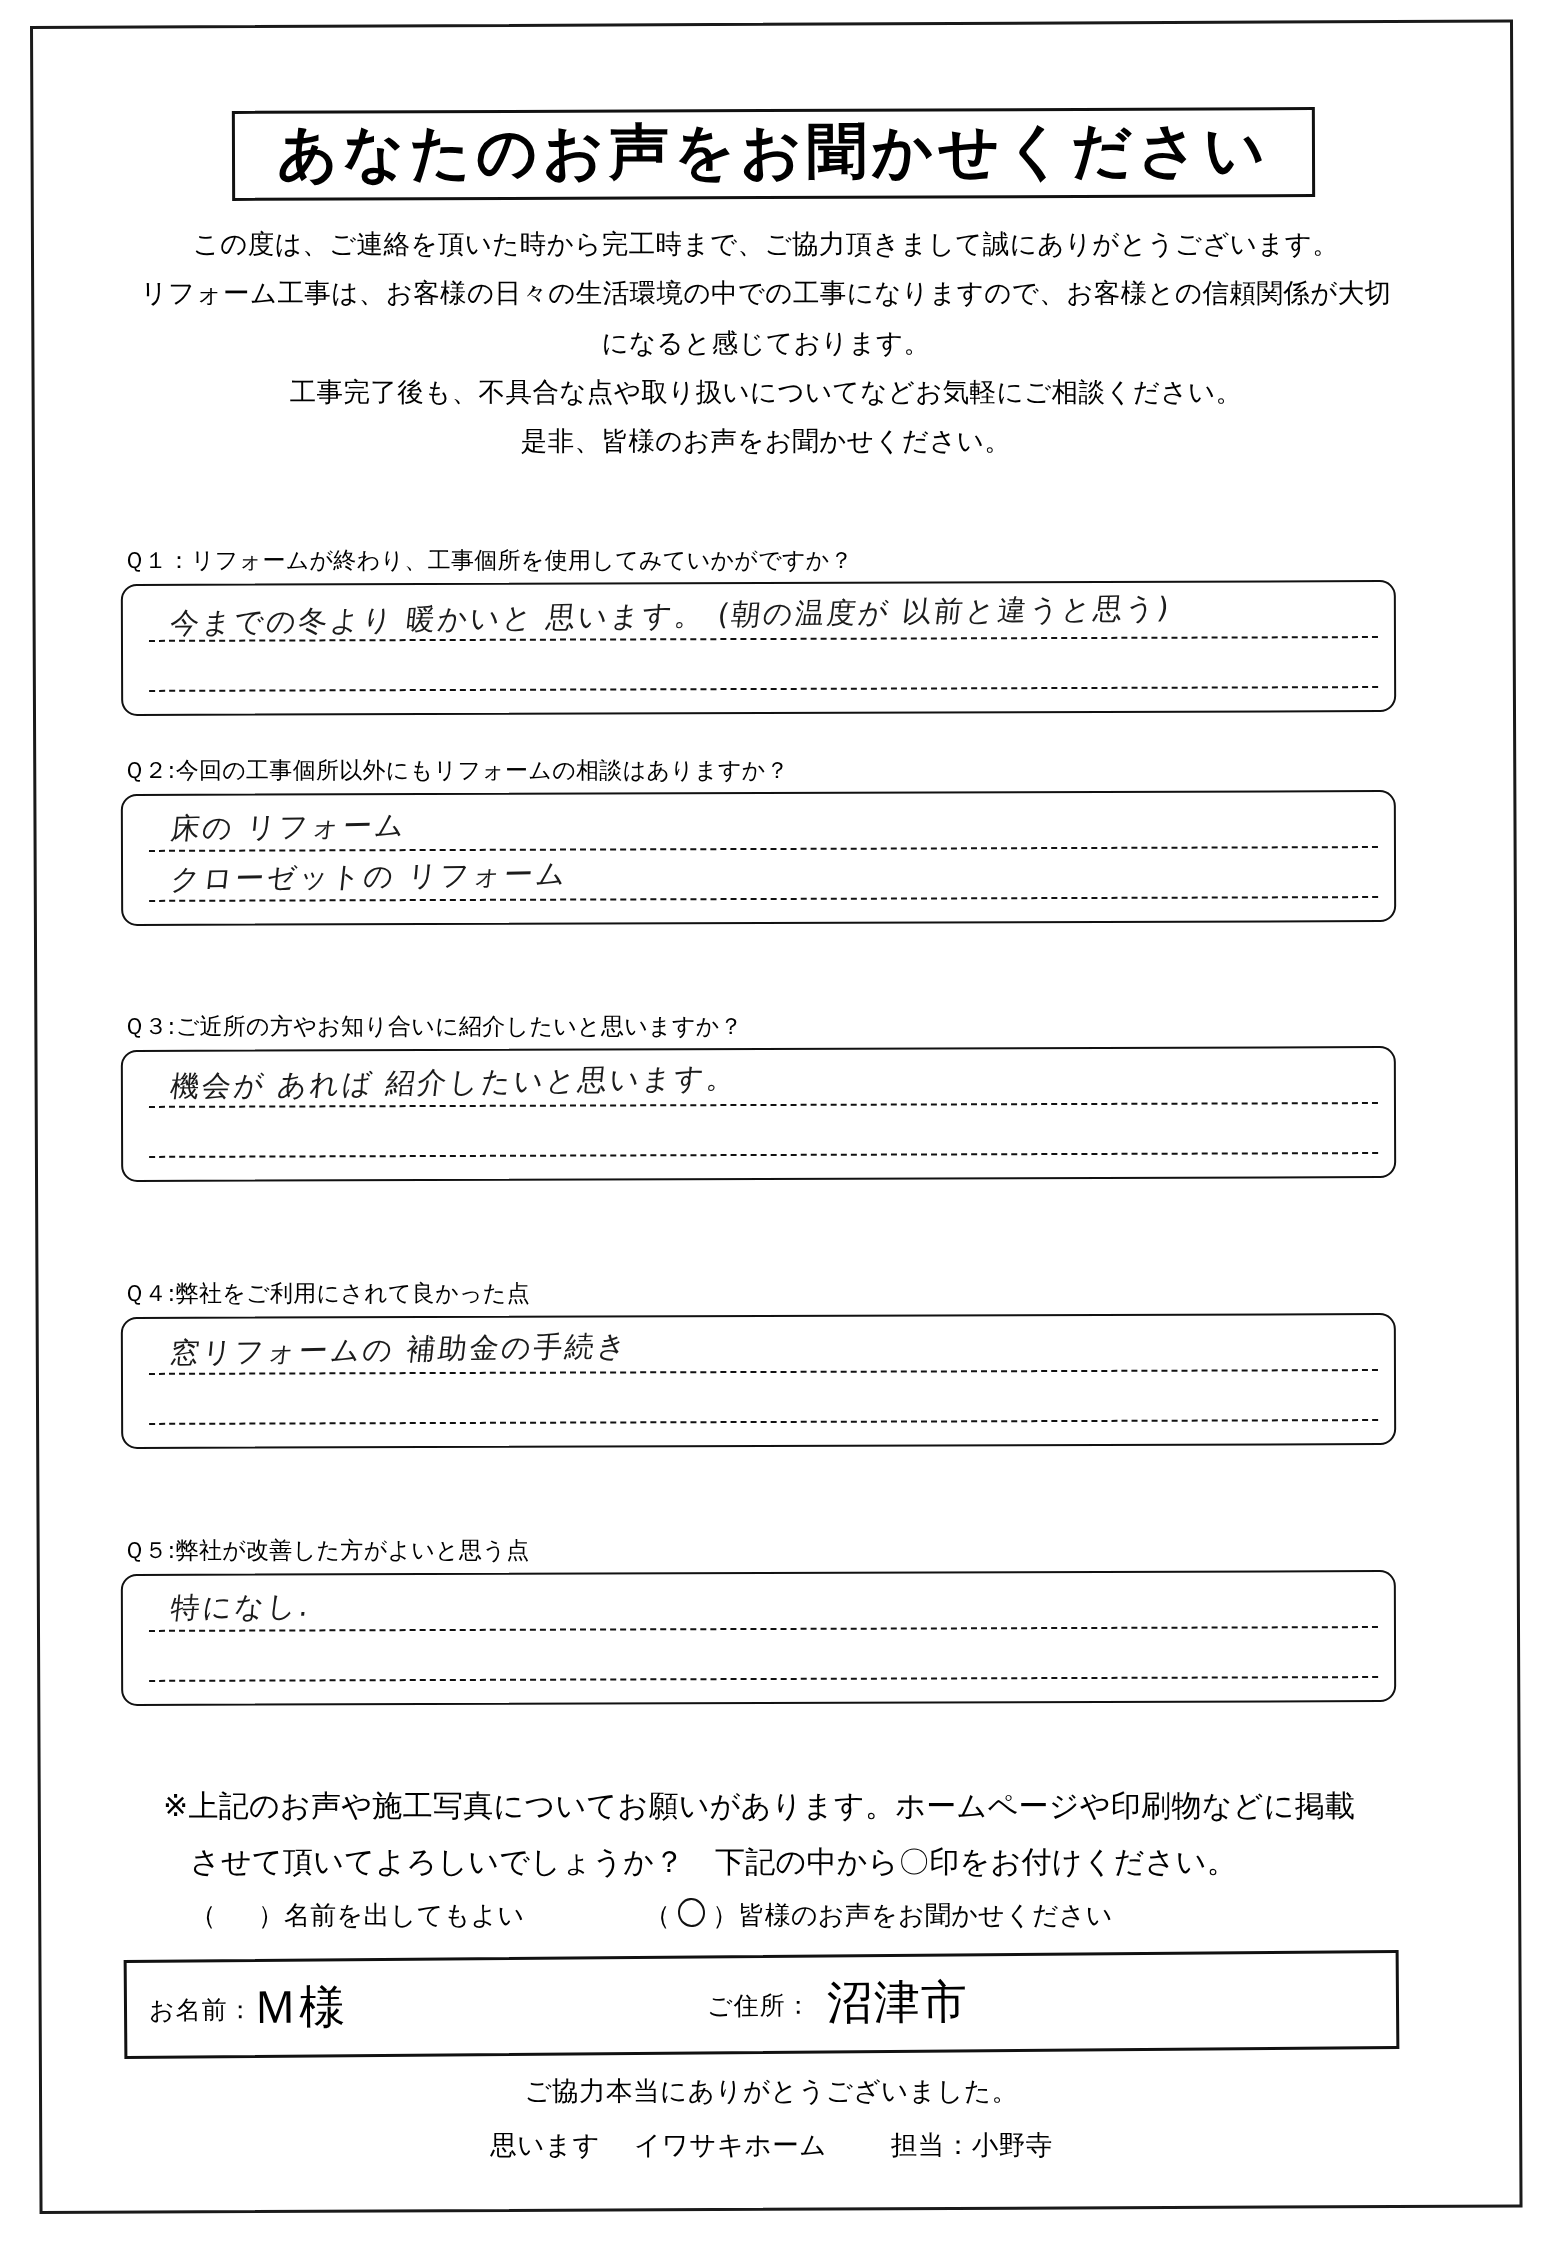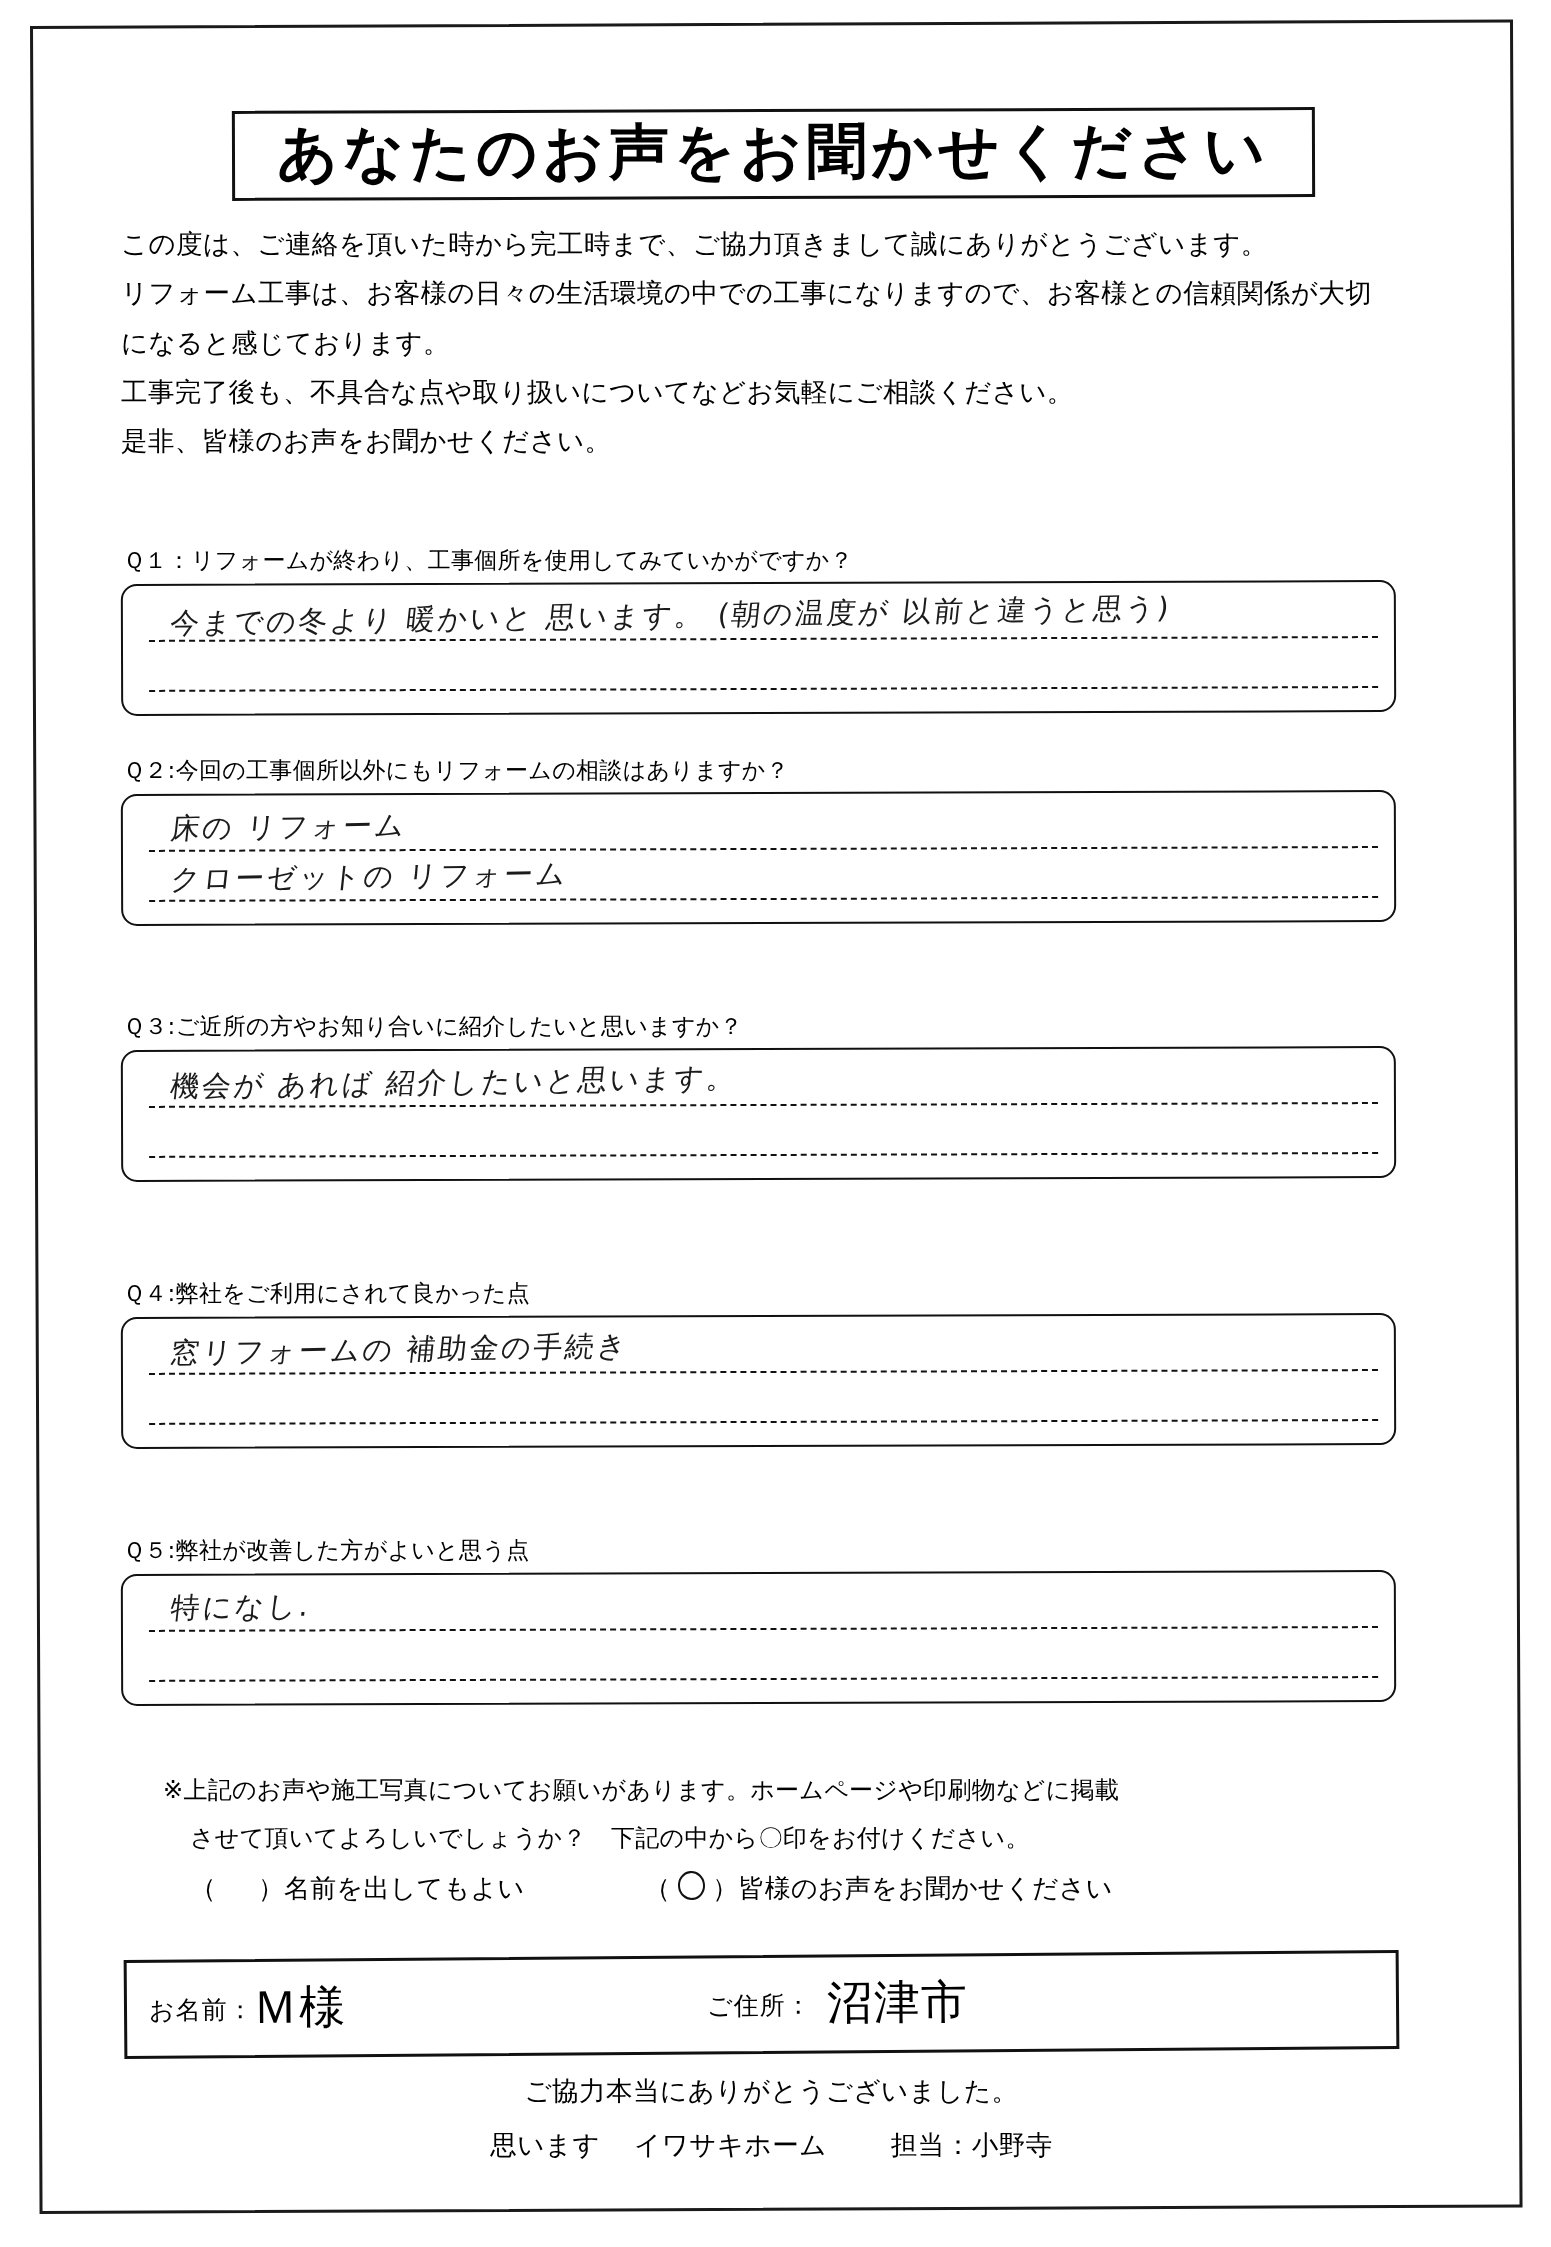--- a/index.html
+++ b/index.html
@@ -60,20 +60,21 @@
     line-height: 1.04;
     white-space: nowrap;
   }
 
   
   .intro {
     position: absolute;
     left: 121px;
     top: 228px;
     width: 1290px;
+    text-align: center;
   }
   .intro p {
     margin: 0 0 17px 0;
     font-size: 26.5px;
     line-height: 1.22;
     letter-spacing: 0.4px;
     white-space: nowrap;
   }
 
   
@@ -128,22 +129,22 @@
   #q5 { top: 1535px; }
 
   
   .notice {
     position: absolute;
     left: 163px;
     top: 1775px;
     width: 1230px;
   }
   .notice p {
-    margin: 0 0 18px 0;
-    font-size: 24px;
+    margin: 12px 0 18px 0;
+    font-size: 30px;
     line-height: 1.25;
     letter-spacing: 0.3px;
     white-space: nowrap;
   }
   .notice p.indent { margin-left: 27px; }
   .choices {
     margin-left: 27px;
     display: flex;
     gap: 120px;
     font-size: 26px;

